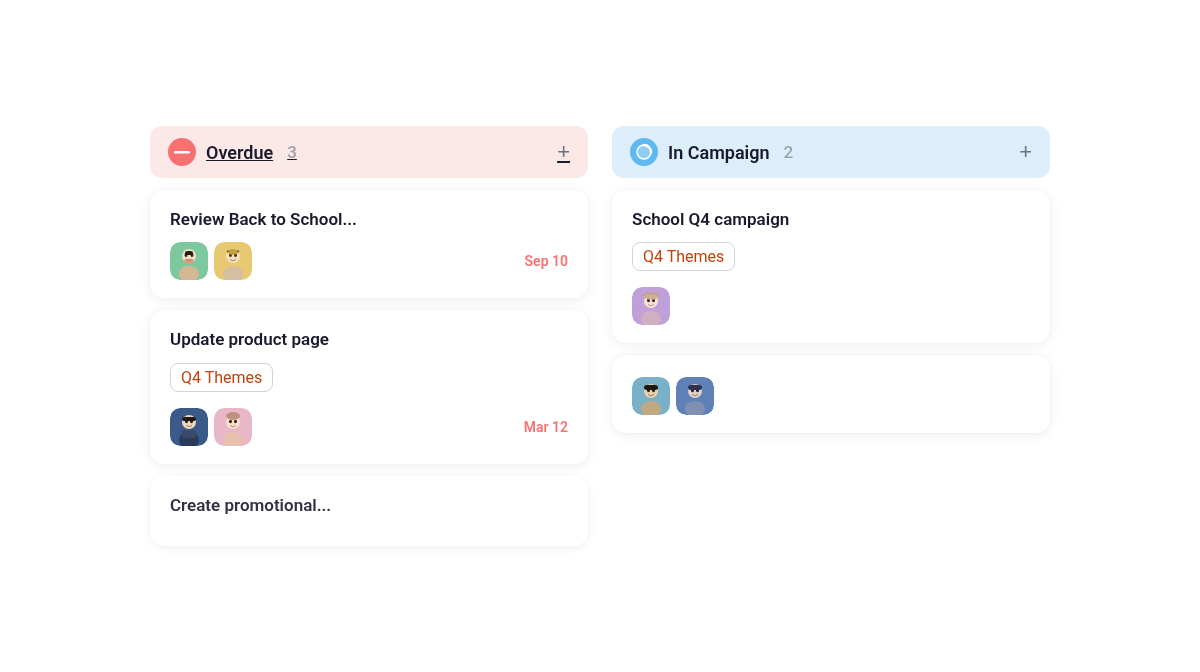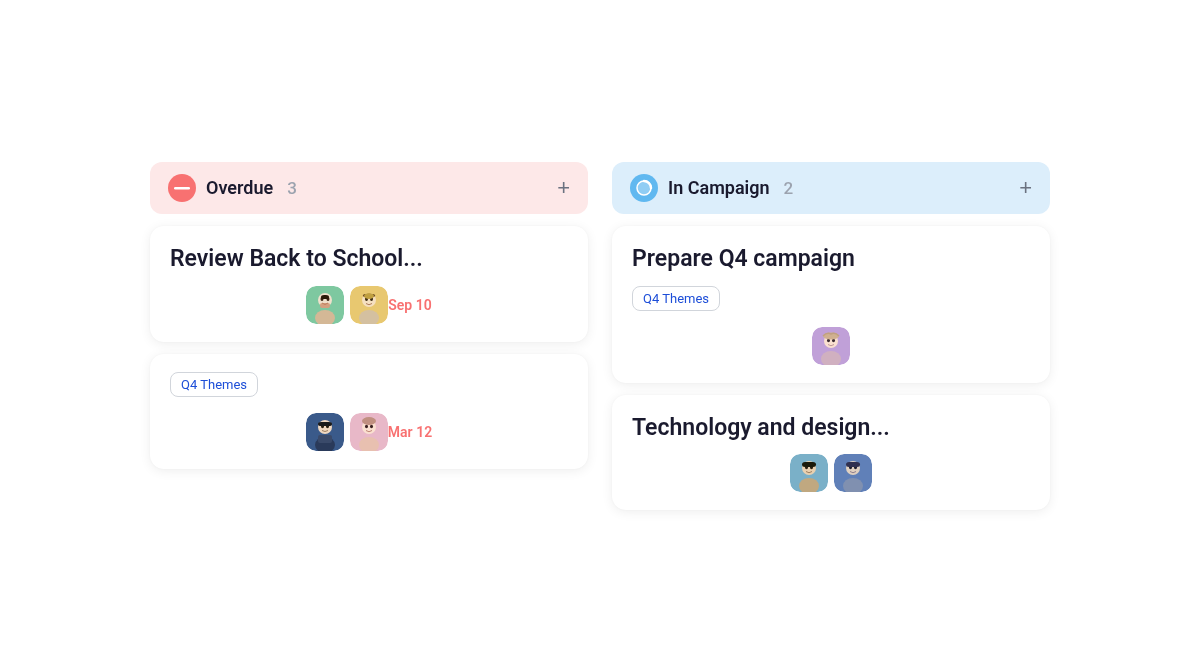--- a/index.html
+++ b/index.html
@@ -30,20 +30,21 @@
       align-items: center;
       gap: 10px;
       padding: 12px 18px;
       border-radius: 12px;
       font-size: 18px;
       font-weight: 600;
       color: #1a1a2e;
     }
     .column-header.overdue {
       background: #fde8e8;
+      text-decoration: underline;
     }
     .column-header.in-progress {
       background: #dceefb;
     }
     .column-header-icon {
       width: 28px;
       height: 28px;
       border-radius: 50%;
       display: flex;
       align-items: center;
@@ -77,39 +78,39 @@
       line-height: 1;
       font-weight: 300;
     }
     .card {
       background: #ffffff;
       border-radius: 14px;
       padding: 18px 20px;
       box-shadow: 0 2px 12px rgba(0,0,0,0.07), 0 0 2px rgba(0,0,0,0.04);
     }
     .card-title {
-      font-size: 23px;
+      font-size: 17px;
       font-weight: 600;
       color: #1a1a2e;
       margin-bottom: 12px;
       line-height: 1.3;
     }
     .card-tag {
       display: inline-block;
       border: 1.5px solid #d1d5db;
       border-radius: 8px;
       padding: 4px 10px;
-      font-size: 13px;
-      color: #1d4ed8;
+      font-size: 16px;
+      color: #c2410c;
       margin-bottom: 12px;
     }
     .card-footer {
       display: flex;
       align-items: center;
-      justify-content: center;
+      justify-content: space-between;
       margin-top: 4px;
     }
     .avatars {
       display: flex;
       gap: 6px;
     }
     .due-date {
       font-size: 14px;
       font-weight: 600;
       color: #f87171;
@@ -167,20 +168,21 @@
             <rect x="13" y="8" width="12" height="3" rx="2" fill="#6a4a20"></rect>
             <path d="M16 17.5 Q19 20 22 17.5" stroke="#b08060" stroke-width="1" fill="none"></path>
             <rect x="14" y="7" width="10" height="6" rx="5" fill="#c0a040"></rect>
           </svg>
         </div>
         <span class="due-date">Sep 10</span>
       </div>
     </div>
 
     <div class="card">
+      <div class="card-title">Update product page</div>
       <div class="card-tag">Q4 Themes</div>
       <div class="card-footer">
         <div class="avatars">
           <svg class="face-svg" viewBox="0 0 38 38" xmlns="http://www.w3.org/2000/svg">
             <rect width="38" height="38" rx="10" fill="#3a5a8a"></rect>
             <circle cx="19" cy="14" r="7" fill="#f0d8c0"></circle>
             <ellipse cx="19" cy="32" rx="10" ry="8" fill="#2a3a5a"></ellipse>
             <rect x="12" y="22" width="14" height="8" rx="2" fill="#3a4a6a"></rect>
             <ellipse cx="16.5" cy="13.5" rx="1.5" ry="1.8" fill="#2a2010"></ellipse>
             <ellipse cx="21.5" cy="13.5" rx="1.5" ry="1.8" fill="#2a2010"></ellipse>
@@ -194,56 +196,58 @@
             <ellipse cx="16.5" cy="13.5" rx="1.5" ry="1.8" fill="#3a2020"></ellipse>
             <ellipse cx="21.5" cy="13.5" rx="1.5" ry="1.8" fill="#3a2020"></ellipse>
             <path d="M16 17.5 Q19 20 22 17.5" stroke="#c08878" stroke-width="1" fill="none"></path>
             <ellipse cx="19" cy="8" rx="7" ry="4" fill="#c09080"></ellipse>
           </svg>
         </div>
         <span class="due-date">Mar 12</span>
       </div>
     </div>
 
+    <div class="card card-partial">
+      <div class="card-title">Create promotional...</div>
+    </div>
   </div>
 
   <div class="column">
     <div class="column-header in-progress">
       <div class="column-header-icon in-progress-icon">
         <svg width="18" height="18" viewBox="0 0 18 18">
             <circle cx="9" cy="9" r="7" fill="white" fill-opacity="0.3" stroke="white" stroke-width="1.5"></circle>
             <path d="M9 2 A7 7 0 0 1 16 9" stroke="white" stroke-width="2.5" fill="none" stroke-linecap="round"></path>
           </svg>
       </div>
       <span>In Campaign</span>
       <span class="column-header-count">2</span>
       <button class="column-header-add">+</button>
     </div>
 
     <div class="card">
-      <div class="card-title">Prepare Q4 campaign</div>
+      <div class="card-title">School Q4 campaign</div>
       <div class="card-tag">Q4 Themes</div>
       <div class="card-footer">
         <div class="avatars">
           <svg class="face-svg" viewBox="0 0 38 38" xmlns="http://www.w3.org/2000/svg">
             <rect width="38" height="38" rx="10" fill="#c0a0d8"></rect>
             <circle cx="19" cy="14" r="7" fill="#fae0d0"></circle>
             <ellipse cx="19" cy="32" rx="10" ry="8" fill="#d0b0c0"></ellipse>
             <ellipse cx="16.5" cy="13.5" rx="1.5" ry="1.8" fill="#3a2a30"></ellipse>
             <ellipse cx="21.5" cy="13.5" rx="1.5" ry="1.8" fill="#3a2a30"></ellipse>
             <path d="M16 17.5 Q19 20 22 17.5" stroke="#c09898" stroke-width="1" fill="none"></path>
             <ellipse cx="19" cy="9" rx="8" ry="3.5" fill="#d0b090"></ellipse>
             <path d="M11 9 Q15 5 19 7 Q23 5 27 9" stroke="#c0a080" stroke-width="1.5" fill="none"></path>
           </svg>
         </div>
       </div>
     </div>
 
     <div class="card">
-      <div class="card-title">Technology and design...</div>
       <div class="card-footer">
         <div class="avatars">
           <svg class="face-svg" viewBox="0 0 38 38" xmlns="http://www.w3.org/2000/svg">
             <rect width="38" height="38" rx="10" fill="#7ab0c8"></rect>
             <circle cx="19" cy="14" r="7" fill="#e8d0b0"></circle>
             <ellipse cx="19" cy="32" rx="10" ry="8" fill="#c0a880"></ellipse>
             <ellipse cx="16.5" cy="13.5" rx="1.5" ry="1.8" fill="#2a2010"></ellipse>
             <ellipse cx="21.5" cy="13.5" rx="1.5" ry="1.8" fill="#2a2010"></ellipse>
             <path d="M16 17.5 Q19 20 22 17.5" stroke="#a08060" stroke-width="1" fill="none"></path>
             <rect x="12" y="8" width="14" height="5" rx="3" fill="#1a1a0a"></rect>

